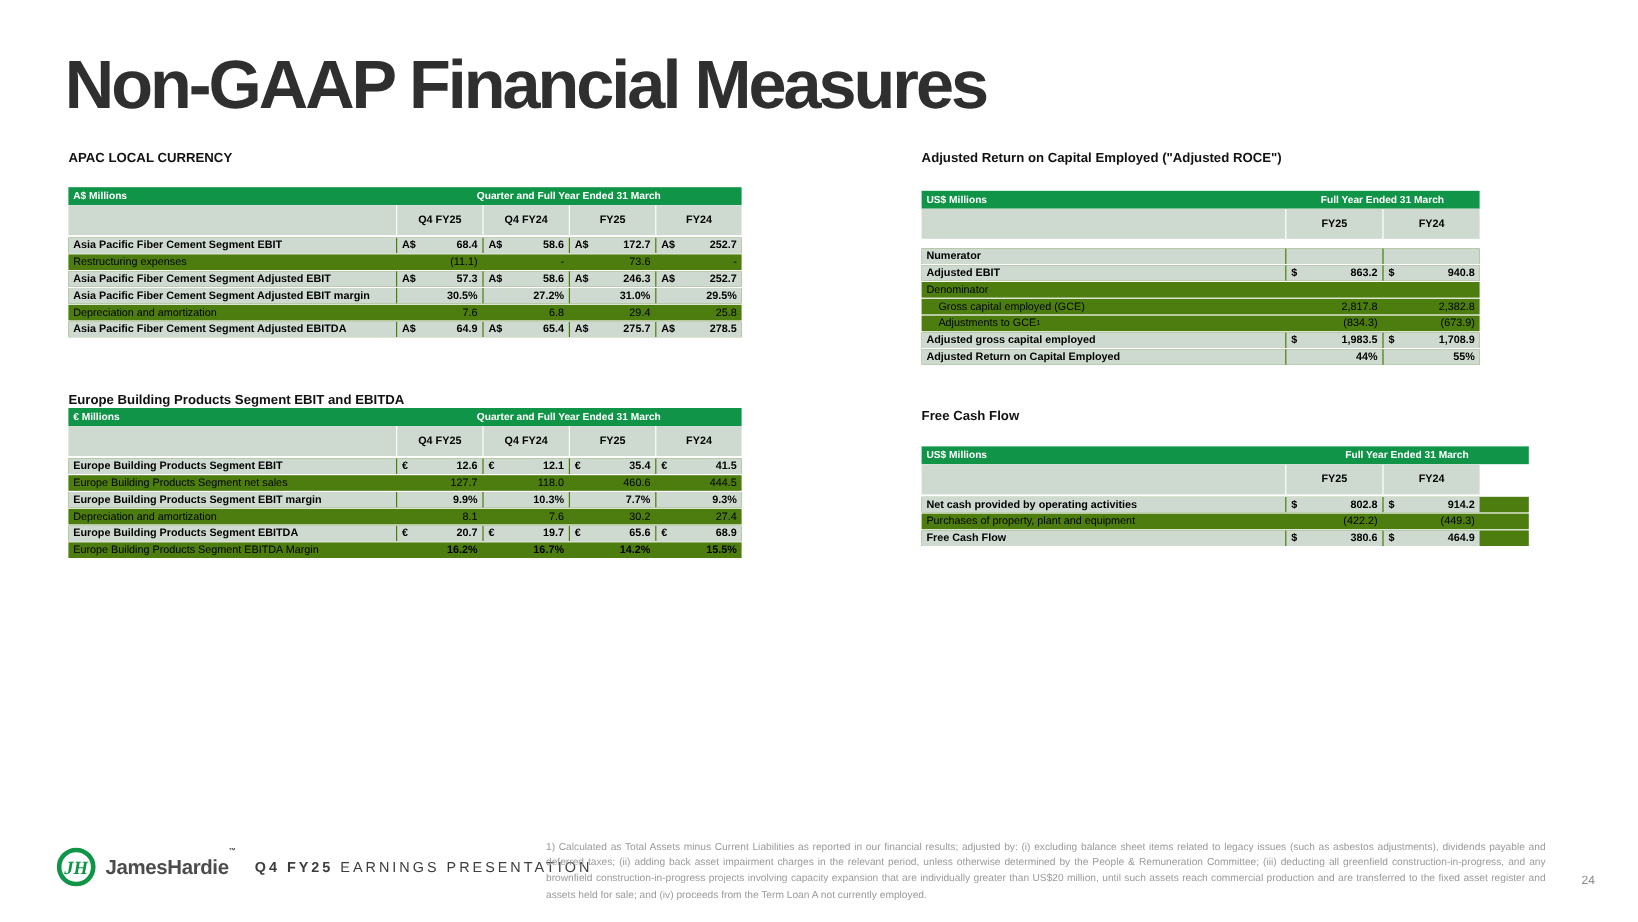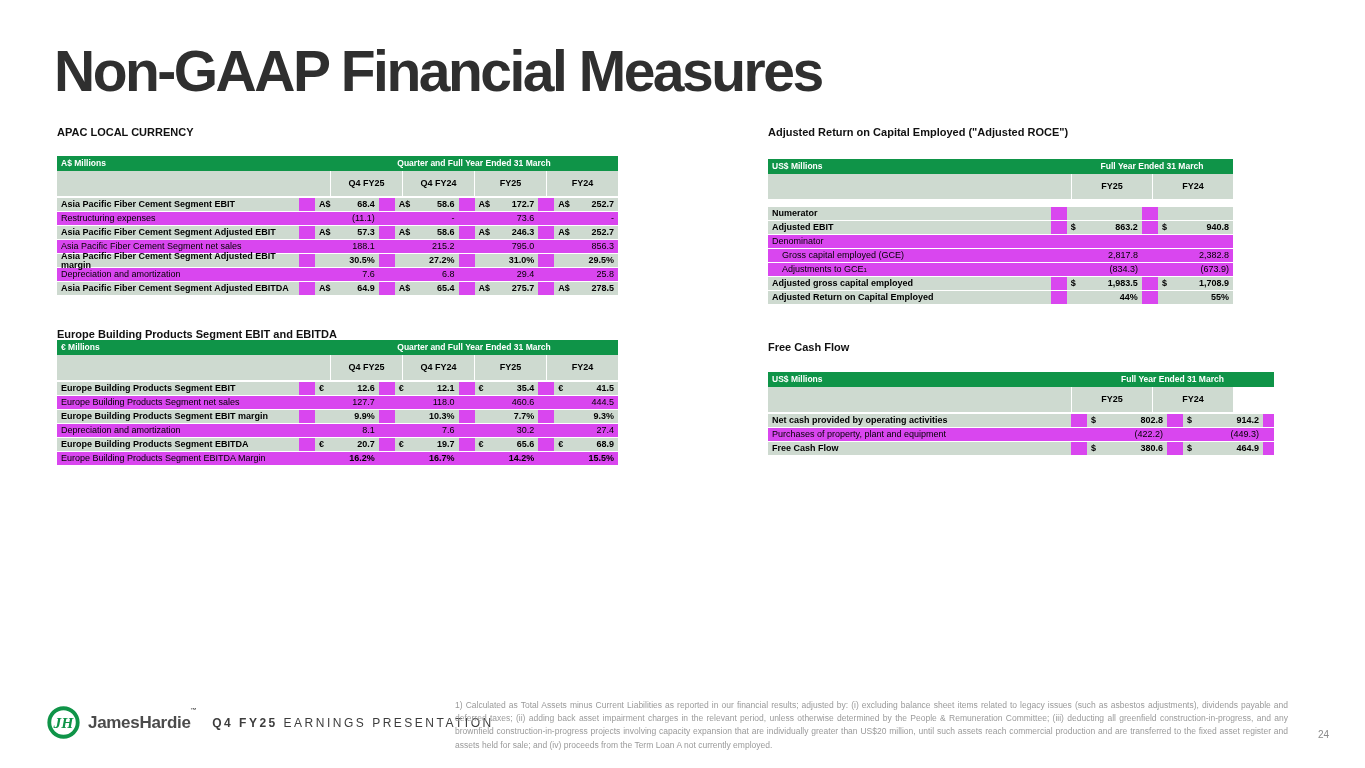--- a/index.html
+++ b/index.html
@@ -71,24 +71,24 @@
     justify-content: center;
     font-weight: bold;
   }
   .t-sub .cell.label { width: var(--labelw); }
   .t-sub .cell.col { width: var(--colw); }
 
   .t-spacer { height: 6px; background: #fff; }
 
   .t-row {
     display: flex;
-    gap: 16px;
+    gap: 1px;
     height: 13px;
     margin-bottom: 1px;
-    background: #d946ef;
+    background: #4d7c0f;
   }
   .t-row .cell {
     display: flex;
     align-items: center;
     background: transparent;
   }
   .t-row.hl .cell { background: var(--sage); }
   .t-row .cell.label { width: var(--labelw); padding-left: 4px; }
   .t-row .cell.label.ind { padding-left: 14px; }
   .t-row .cell.val {
@@ -201,39 +201,20 @@
         </div>
         <div class="cell val b">
           <div class="cur">A$</div>
           <div class="num">246.3</div>
         </div>
         <div class="cell val b">
           <div class="cur">A$</div>
           <div class="num">252.7</div>
         </div>
       </div>
-      <div class="t-row">
-        <div class="cell label">Asia Pacific Fiber Cement Segment net sales</div>
-        <div class="cell val">
-          <div class="cur"></div>
-          <div class="num">188.1</div>
-        </div>
-        <div class="cell val">
-          <div class="cur"></div>
-          <div class="num">215.2</div>
-        </div>
-        <div class="cell val">
-          <div class="cur"></div>
-          <div class="num">795.0</div>
-        </div>
-        <div class="cell val">
-          <div class="cur"></div>
-          <div class="num">856.3</div>
-        </div>
-      </div>
       <div class="t-row hl">
         <div class="cell label b">Asia Pacific Fiber Cement Segment Adjusted EBIT margin</div>
         <div class="cell val b">
           <div class="cur"></div>
           <div class="num">30.5%</div>
         </div>
         <div class="cell val b">
           <div class="cur"></div>
           <div class="num">27.2%</div>
         </div>

